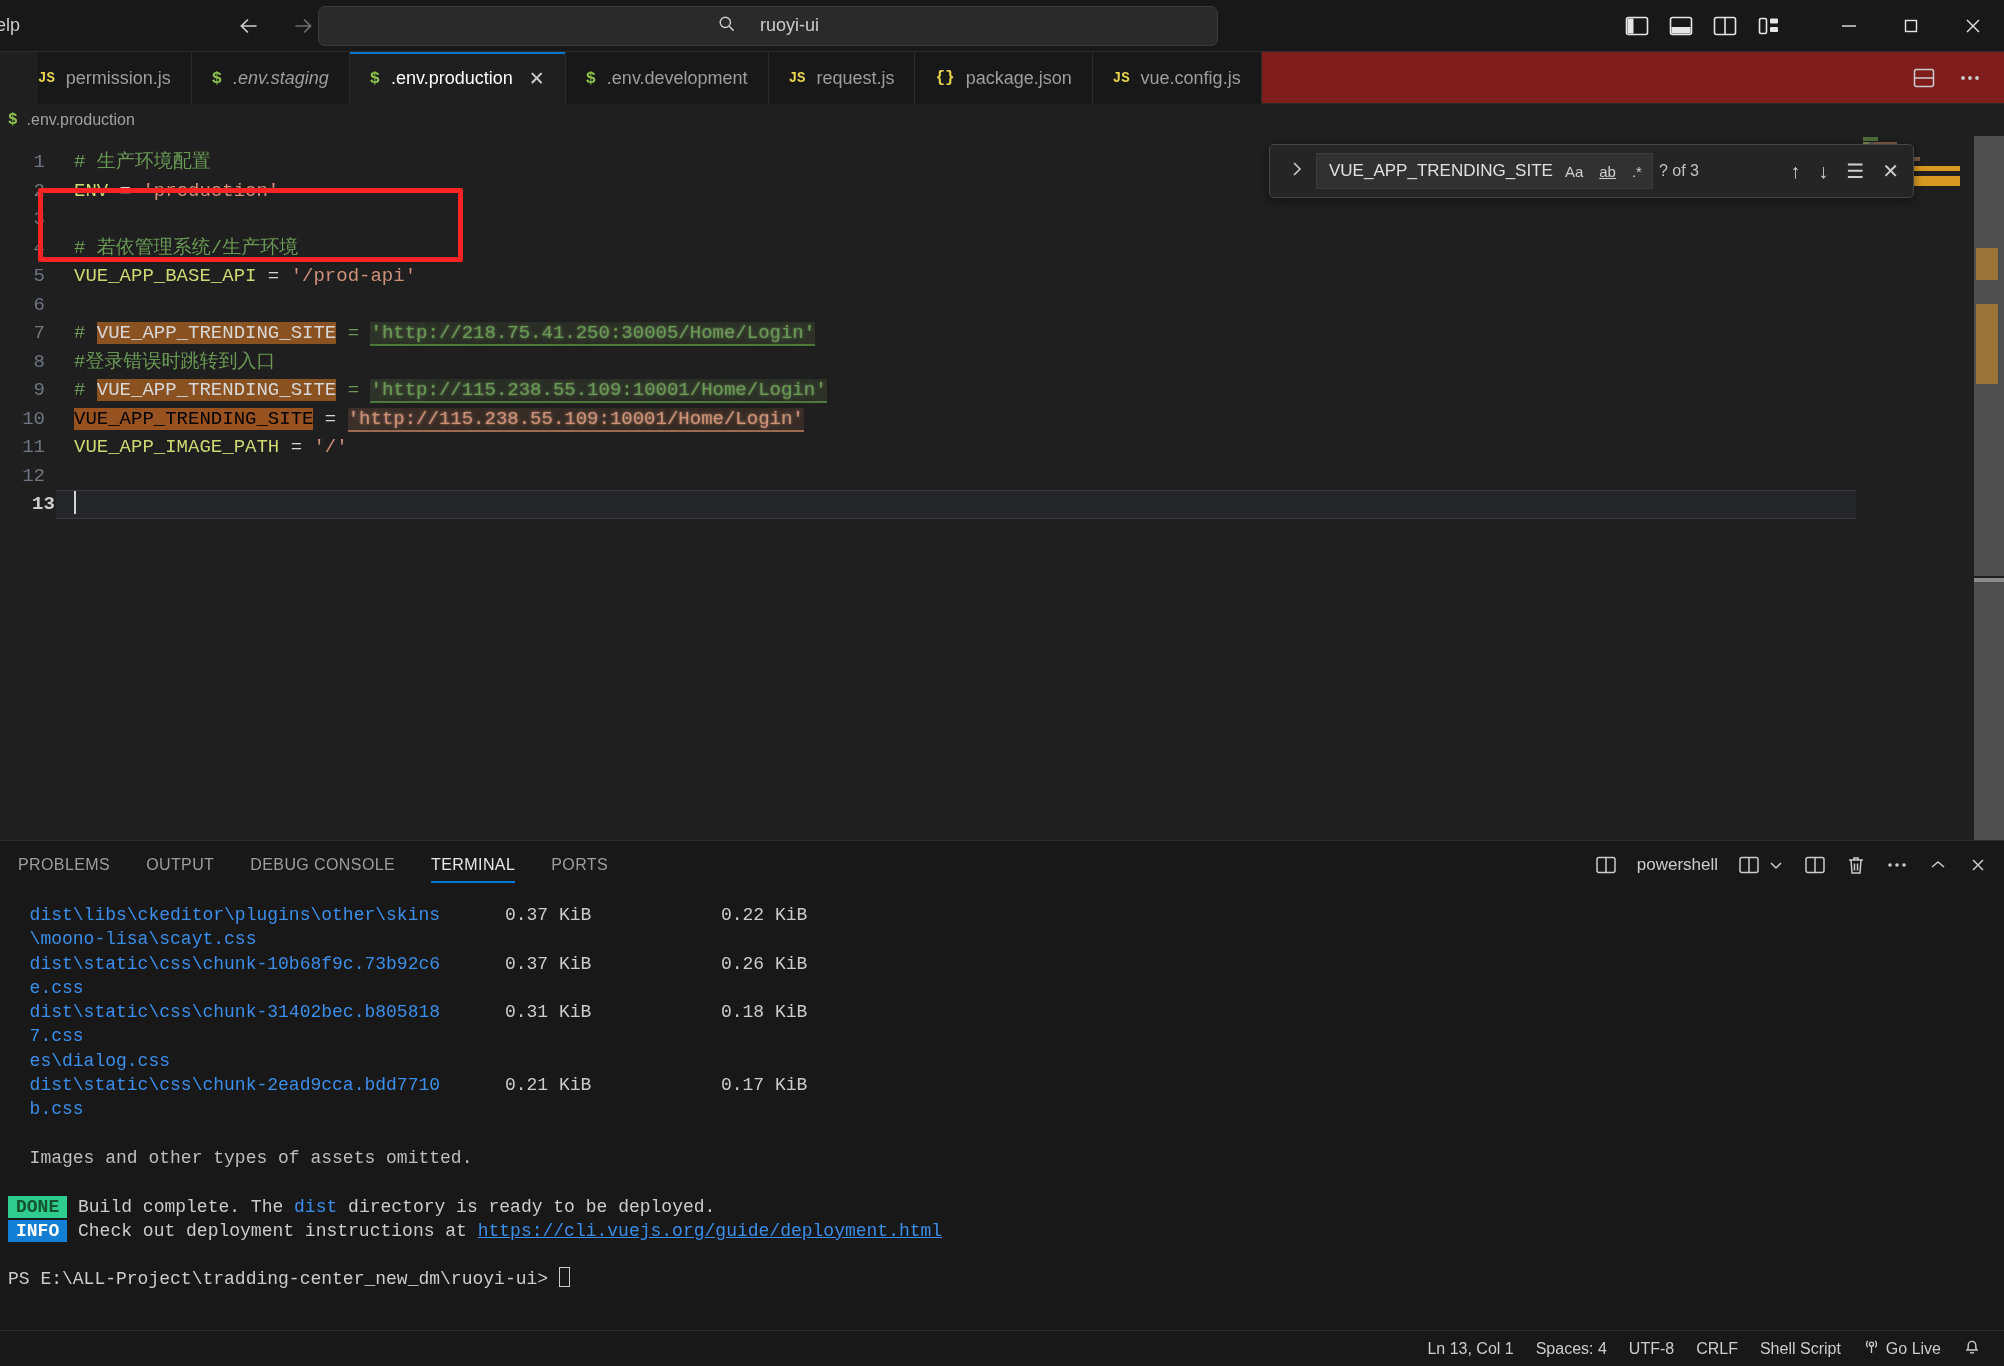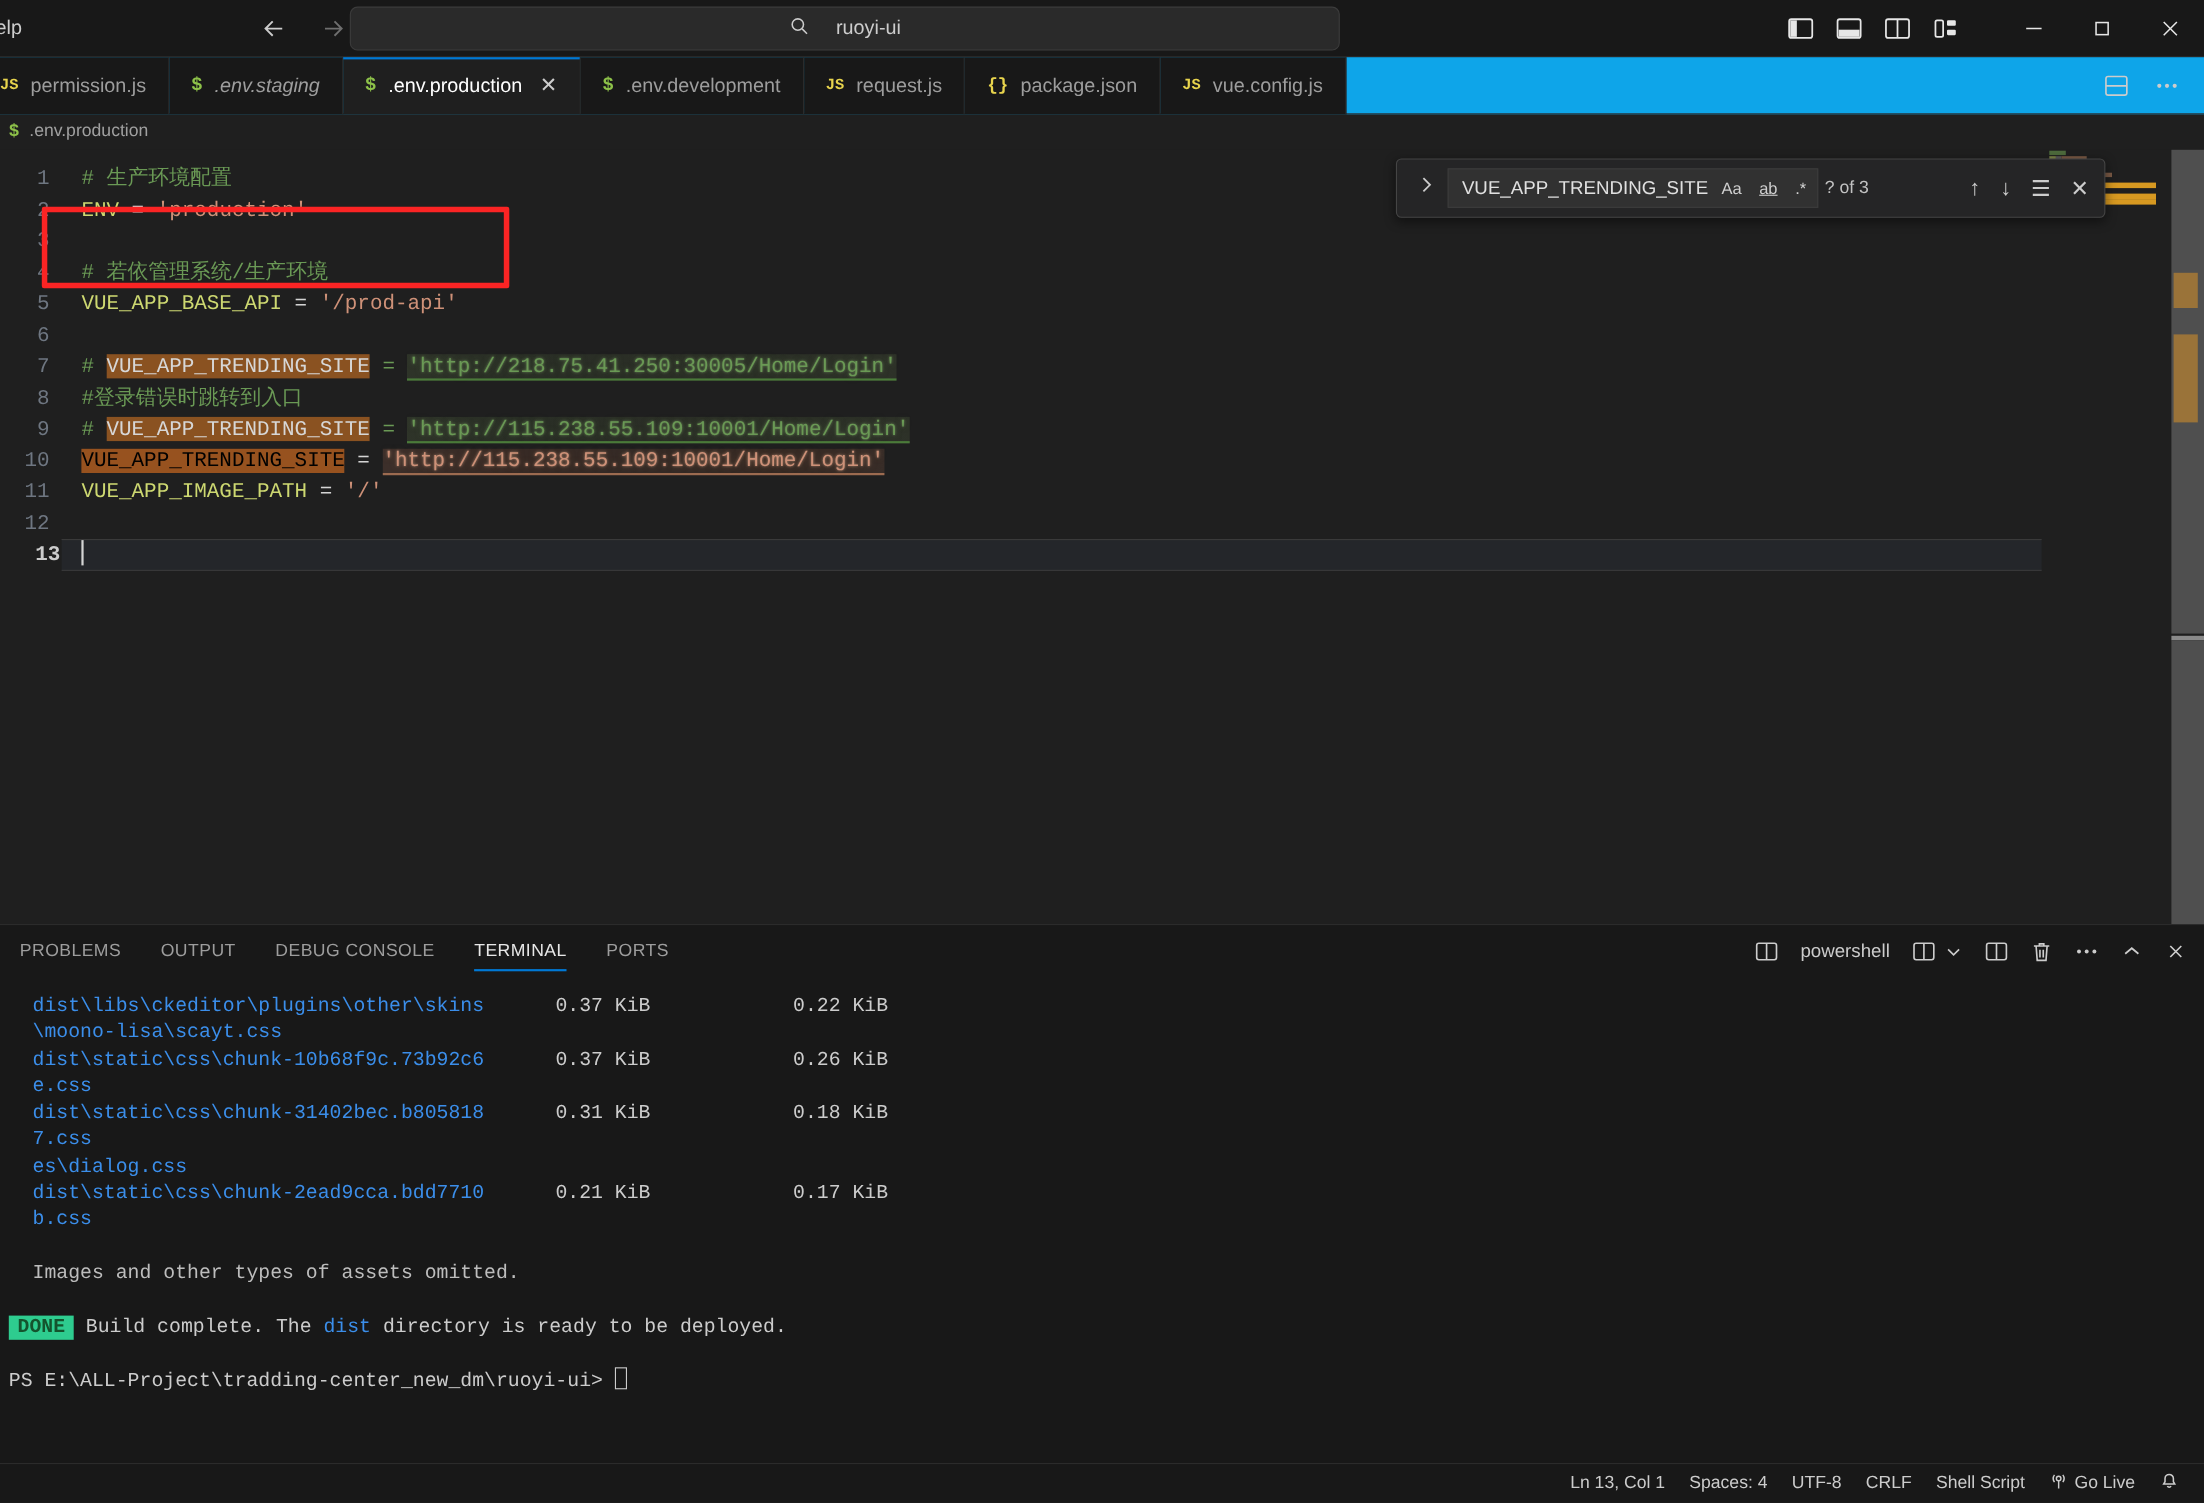--- a/index.html
+++ b/index.html
@@ -38,22 +38,22 @@
   .layout-icons { display: flex; gap: 14px; margin-right: 34px; }
   .licon { width: 30px; height: 30px; display:flex; align-items:center; justify-content:center; }
   .wbtn {
     width: 62px; height: 52px; display: flex; align-items: center; justify-content: center;
     color: #e6e6e6;
   }
   .wbtn svg { display:block; }
 
   
   .tabbar {
-    height: 52px; flex: 0 0 52px; background: #0ea5e9; display: flex;
-    position: relative; border-bottom: 1px solid #2b2b2b;
+    height: 52px; flex: 0 0 52px; background: #7f1d1d; display: flex;
+    position: relative; border-bottom: 1px solid #2b2b2b; margin-left: 38px;
   }
   .tabs { display: flex; height: 52px; }
   .tab {
     display: flex; align-items: center; gap: 11px; padding: 0 20px;
     height: 52px; background: #181818; border-right: 1px solid #2b2b2b;
     color: #9d9d9d; font-size: 18px; white-space: nowrap; position: relative;
     min-width: 0;
   }
   .tab.active { background: #1f1f1f; color: #ffffff; }
   .tab.active::before {
@@ -516,20 +516,21 @@
         <div class="trow"><span class="t-blue">  e.css</span></div>
         <div class="trow"><span class="t-blue">  dist\static\css\chunk-31402bec.b805818      </span><span class="t-white">0.31 KiB            </span><span class="t-white">0.18 KiB</span></div>
         <div class="trow"><span class="t-blue">  7.css</span></div>
         <div class="trow"><span class="t-blue">  es\dialog.css</span></div>
         <div class="trow"><span class="t-blue">  dist\static\css\chunk-2ead9cca.bdd7710      </span><span class="t-white">0.21 KiB            </span><span class="t-white">0.17 KiB</span></div>
         <div class="trow"><span class="t-blue">  b.css</span></div>
         <div class="trow">&nbsp;</div>
         <div class="trow"><span class="t-dim">  Images and other types of assets omitted.</span></div>
         <div class="trow">&nbsp;</div>
         <div class="trow"><span class="badge-done">DONE</span><span class="t-white"> Build complete. The </span><span class="t-blue">dist</span><span class="t-white"> directory is ready to be deployed.</span></div>
+        <div class="trow"><span class="badge-info">INFO</span><span class="t-white"> Check out deployment instructions at </span><span class="t-link">https://cli.vuejs.org/guide/deployment.html</span><span class="t-white"></span></div>
         <div class="trow">&nbsp;</div>
         <div class="trow"><span class="t-white">PS E:\ALL-Project\tradding-center_new_dm\ruoyi-ui&gt; </span><span class="term-caret"></span></div>
       </div>
   </div>
 
   <div class="statusbar">
     <div class="sb-item">Ln 13, Col 1</div>
     <div class="sb-item">Spaces: 4</div>
     <div class="sb-item">UTF-8</div>
     <div class="sb-item">CRLF</div>

